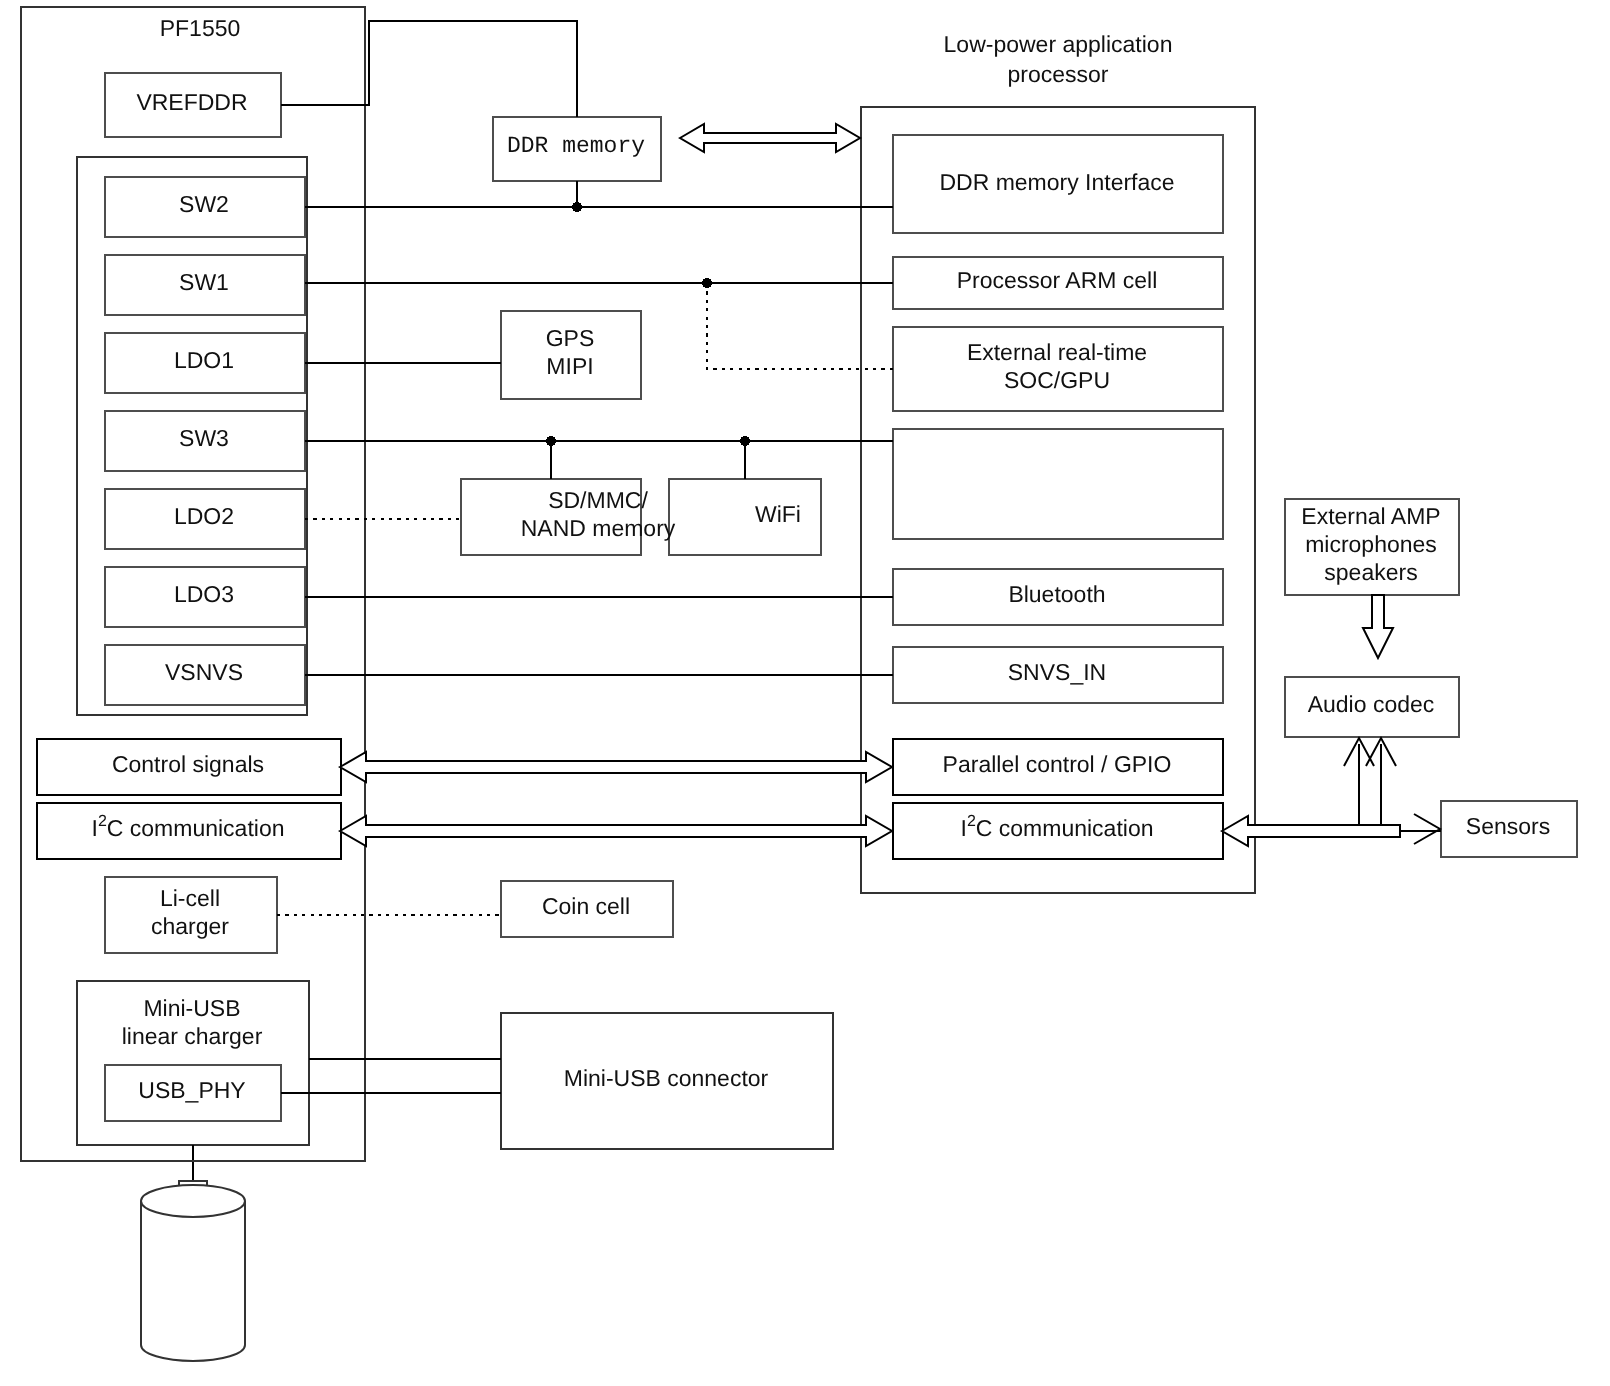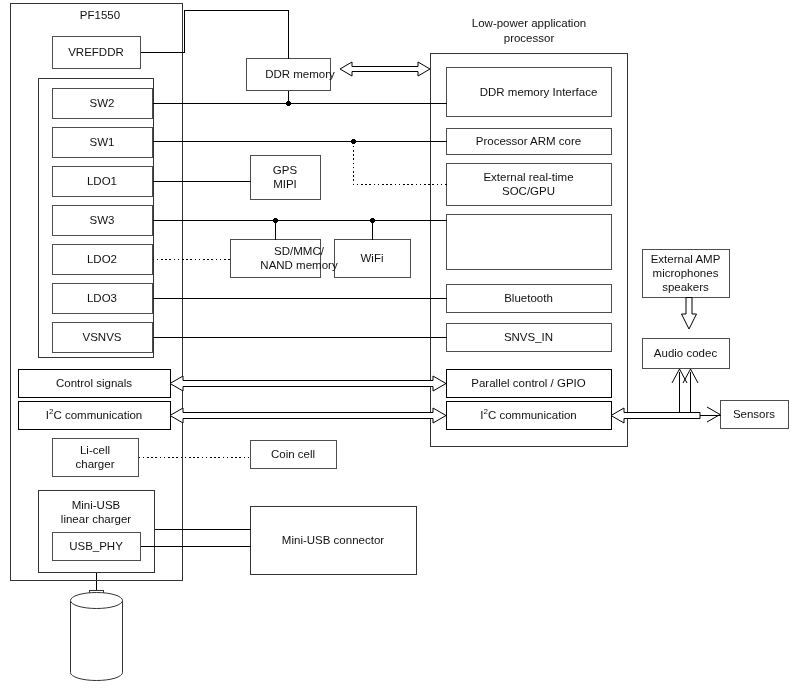--- a/index.html
+++ b/index.html
@@ -168,31 +168,31 @@
   <div class="lbl" style="left:18px;top:401px;width:152px;height:28px;">
     <span><span>I</span><sup>2</sup><span>C communication</span></span>
   </div>
 
   <div class="lbl" style="left:52px;top:438px;width:86px;height:38px;">Li-cell
 charger</div>
   <div class="lbl" style="left:38px;top:493px;width:116px;height:38px;">Mini-USB
 linear charger</div>
   <div class="lbl" style="left:52px;top:532px;width:88px;height:28px;">USB_PHY</div>
 
-  <div class="lbl" style="left:258px;top:58px;width:84px;height:32px;">DDR memory</div>
+  <div class="lbl" style="left:246px;top:58px;width:84px;height:32px;font-family:Liberation Mono, monospace;">DDR memory</div>
   <div class="lbl" style="left:250px;top:155px;width:70px;height:44px;">GPS
 MIPI</div>
   <div class="lbl" style="left:230px;top:239px;width:90px;height:38px;padding-left:24px;">SD/MMC/
 NAND memory</div>
-  <div class="lbl" style="left:334px;top:239px;width:76px;height:38px;">WiFi</div>
+  <div class="lbl" style="left:334px;top:239px;width:76px;height:38px;padding-left:17px;">WiFi</div>
   <div class="lbl" style="left:250px;top:440px;width:86px;height:28px;">Coin cell</div>
   <div class="lbl" style="left:250px;top:506px;width:166px;height:68px;">Mini-USB connector</div>
 
-  <div class="lbl" style="left:456px;top:67px;width:165px;height:49px;">DDR memory Interface</div>
-  <div class="lbl" style="left:446px;top:128px;width:165px;height:26px;">Processor ARM core</div>
+  <div class="lbl" style="left:446px;top:67px;width:165px;height:49px;">DDR memory Interface</div>
+  <div class="lbl" style="left:446px;top:128px;width:165px;height:26px;">Processor ARM cell</div>
   <div class="lbl" style="left:446px;top:163px;width:165px;height:42px;">External real-time
 SOC/GPU</div>
   <div class="lbl" style="left:446px;top:284px;width:165px;height:28px;">Bluetooth</div>
   <div class="lbl" style="left:446px;top:323px;width:165px;height:28px;">SNVS_IN</div>
   <div class="lbl" style="left:446px;top:369px;width:165px;height:28px;">Parallel control / GPIO</div>
 
   <div class="lbl" style="left:446px;top:401px;width:165px;height:28px;">
     <span><span>I</span><sup>2</sup><span>C communication</span></span>
   </div>
 

